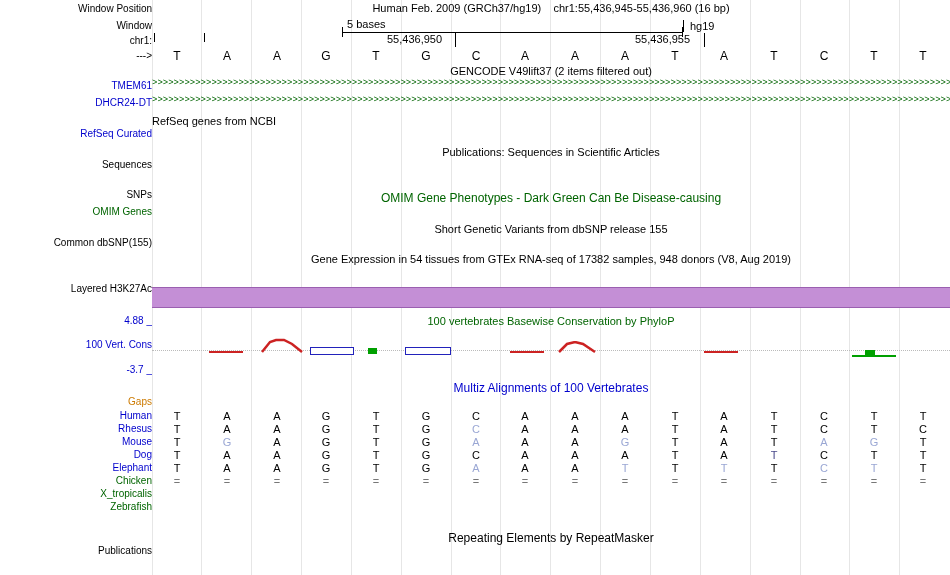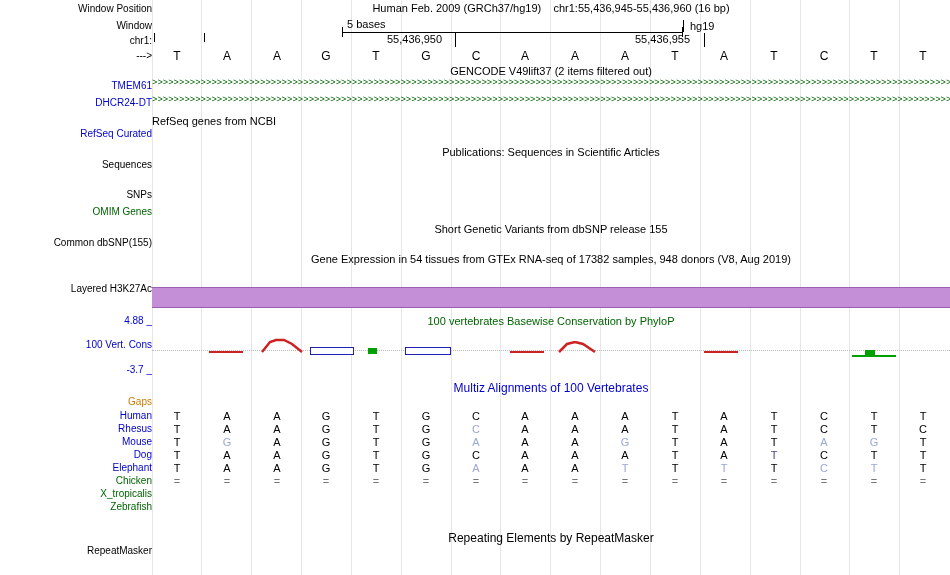--- a/index.html
+++ b/index.html
@@ -130,21 +130,21 @@
 
     <div class="lbl blue" style="top:410px;">Human</div>
     <div class="lbl blue" style="top:423px;">Rhesus</div>
     <div class="lbl blue" style="top:436px;">Mouse</div>
     <div class="lbl blue" style="top:449px;">Dog</div>
     <div class="lbl blue" style="top:462px;">Elephant</div>
     <div class="lbl green" style="top:475px;">Chicken</div>
     <div class="lbl green" style="top:488px;">X_tropicalis</div>
     <div class="lbl green" style="top:501px;">Zebrafish</div>
 
-    <div class="lbl black" style="top:545px;">RepeatMasker</div>
+    <div class="lbl black" style="top:545px;">Publications</div>
   </div>
 
   <div class="trackarea">
 
     <div class="vline" style="left:0px;"></div>
     <div class="vline" style="left:49px;"></div>
     <div class="vline" style="left:99px;"></div>
     <div class="vline" style="left:149px;"></div>
     <div class="vline" style="left:199px;"></div>
     <div class="vline" style="left:249px;"></div>
@@ -202,20 +202,21 @@
     <div class="titletext" style="left:0;top:65px;width:798px;text-align:center;">GENCODE V49lift37 (2 items filtered out)</div>
 
     <div class="genechain" style="left:0;top:79px;width:798px;">&gt;&gt;&gt;&gt;&gt;&gt;&gt;&gt;&gt;&gt;&gt;&gt;&gt;&gt;&gt;&gt;&gt;&gt;&gt;&gt;&gt;&gt;&gt;&gt;&gt;&gt;&gt;&gt;&gt;&gt;&gt;&gt;&gt;&gt;&gt;&gt;&gt;&gt;&gt;&gt;&gt;&gt;&gt;&gt;&gt;&gt;&gt;&gt;&gt;&gt;&gt;&gt;&gt;&gt;&gt;&gt;&gt;&gt;&gt;&gt;&gt;&gt;&gt;&gt;&gt;&gt;&gt;&gt;&gt;&gt;&gt;&gt;&gt;&gt;&gt;&gt;&gt;&gt;&gt;&gt;&gt;&gt;&gt;&gt;&gt;&gt;&gt;&gt;&gt;&gt;&gt;&gt;&gt;&gt;&gt;&gt;&gt;&gt;&gt;&gt;&gt;&gt;&gt;&gt;&gt;&gt;&gt;&gt;&gt;&gt;&gt;&gt;&gt;&gt;&gt;&gt;&gt;&gt;&gt;&gt;&gt;&gt;&gt;&gt;&gt;&gt;&gt;&gt;&gt;&gt;&gt;&gt;&gt;&gt;&gt;&gt;&gt;&gt;&gt;&gt;&gt;&gt;&gt;&gt;&gt;&gt;&gt;&gt;&gt;&gt;&gt;&gt;&gt;&gt;&gt;&gt;&gt;&gt;&gt;&gt;&gt;&gt;&gt;&gt;&gt;&gt;&gt;&gt;&gt;&gt;&gt;&gt;&gt;&gt;&gt;&gt;&gt;&gt;&gt;&gt;&gt;&gt;&gt;&gt;&gt;&gt;&gt;&gt;&gt;&gt;&gt;&gt;&gt;&gt;&gt;&gt;&gt;&gt;&gt;&gt;&gt;&gt;&gt;&gt;&gt;&gt;&gt;&gt;&gt;&gt;&gt;&gt;&gt;&gt;&gt;&gt;&gt;&gt;&gt;&gt;&gt;&gt;&gt;&gt;&gt;&gt;&gt;&gt;&gt;&gt;&gt;&gt;&gt;&gt;&gt;&gt;&gt;&gt;&gt;&gt;&gt;&gt;&gt;&gt;&gt;&gt;&gt;&gt;&gt;&gt;&gt;&gt;</div>
 
     <div class="genechain" style="left:0;top:96px;width:798px;">&gt;&gt;&gt;&gt;&gt;&gt;&gt;&gt;&gt;&gt;&gt;&gt;&gt;&gt;&gt;&gt;&gt;&gt;&gt;&gt;&gt;&gt;&gt;&gt;&gt;&gt;&gt;&gt;&gt;&gt;&gt;&gt;&gt;&gt;&gt;&gt;&gt;&gt;&gt;&gt;&gt;&gt;&gt;&gt;&gt;&gt;&gt;&gt;&gt;&gt;&gt;&gt;&gt;&gt;&gt;&gt;&gt;&gt;&gt;&gt;&gt;&gt;&gt;&gt;&gt;&gt;&gt;&gt;&gt;&gt;&gt;&gt;&gt;&gt;&gt;&gt;&gt;&gt;&gt;&gt;&gt;&gt;&gt;&gt;&gt;&gt;&gt;&gt;&gt;&gt;&gt;&gt;&gt;&gt;&gt;&gt;&gt;&gt;&gt;&gt;&gt;&gt;&gt;&gt;&gt;&gt;&gt;&gt;&gt;&gt;&gt;&gt;&gt;&gt;&gt;&gt;&gt;&gt;&gt;&gt;&gt;&gt;&gt;&gt;&gt;&gt;&gt;&gt;&gt;&gt;&gt;&gt;&gt;&gt;&gt;&gt;&gt;&gt;&gt;&gt;&gt;&gt;&gt;&gt;&gt;&gt;&gt;&gt;&gt;&gt;&gt;&gt;&gt;&gt;&gt;&gt;&gt;&gt;&gt;&gt;&gt;&gt;&gt;&gt;&gt;&gt;&gt;&gt;&gt;&gt;&gt;&gt;&gt;&gt;&gt;&gt;&gt;&gt;&gt;&gt;&gt;&gt;&gt;&gt;&gt;&gt;&gt;&gt;&gt;&gt;&gt;&gt;&gt;&gt;&gt;&gt;&gt;&gt;&gt;&gt;&gt;&gt;&gt;&gt;&gt;&gt;&gt;&gt;&gt;&gt;&gt;&gt;&gt;&gt;&gt;&gt;&gt;&gt;&gt;&gt;&gt;&gt;&gt;&gt;&gt;&gt;&gt;&gt;&gt;&gt;&gt;&gt;&gt;&gt;&gt;&gt;&gt;&gt;&gt;&gt;&gt;&gt;&gt;&gt;&gt;&gt;&gt;&gt;&gt;&gt;&gt;&gt;</div>
 
     <div class="titletext" style="left:0;top:115px;width:798px;text-align:left;">RefSeq genes from NCBI</div>
 
     <div class="titletext" style="left:0;top:146px;width:798px;text-align:center;">Publications: Sequences in Scientific Articles</div>
 
+    <div class="titletext green" style="left:0;top:191px;width:798px;text-align:center;font-size:12px;">OMIM Gene Phenotypes - Dark Green Can Be Disease-causing</div>
 
     <div class="titletext" style="left:0;top:223px;width:798px;text-align:center;">Short Genetic Variants from dbSNP release 155</div>
 
     <div class="titletext" style="left:0;top:253px;width:798px;text-align:center;">Gene Expression in 54 tissues from GTEx RNA-seq of 17382 samples, 948 donors (V8, Aug 2019)</div>
 
 
     <div class="h3k27" style="left:0;top:287px;width:798px;height:19px;"></div>
 
     <div class="titletext green" style="left:0;top:315px;width:798px;text-align:center;">100 vertebrates Basewise Conservation by PhyloP</div>
 

